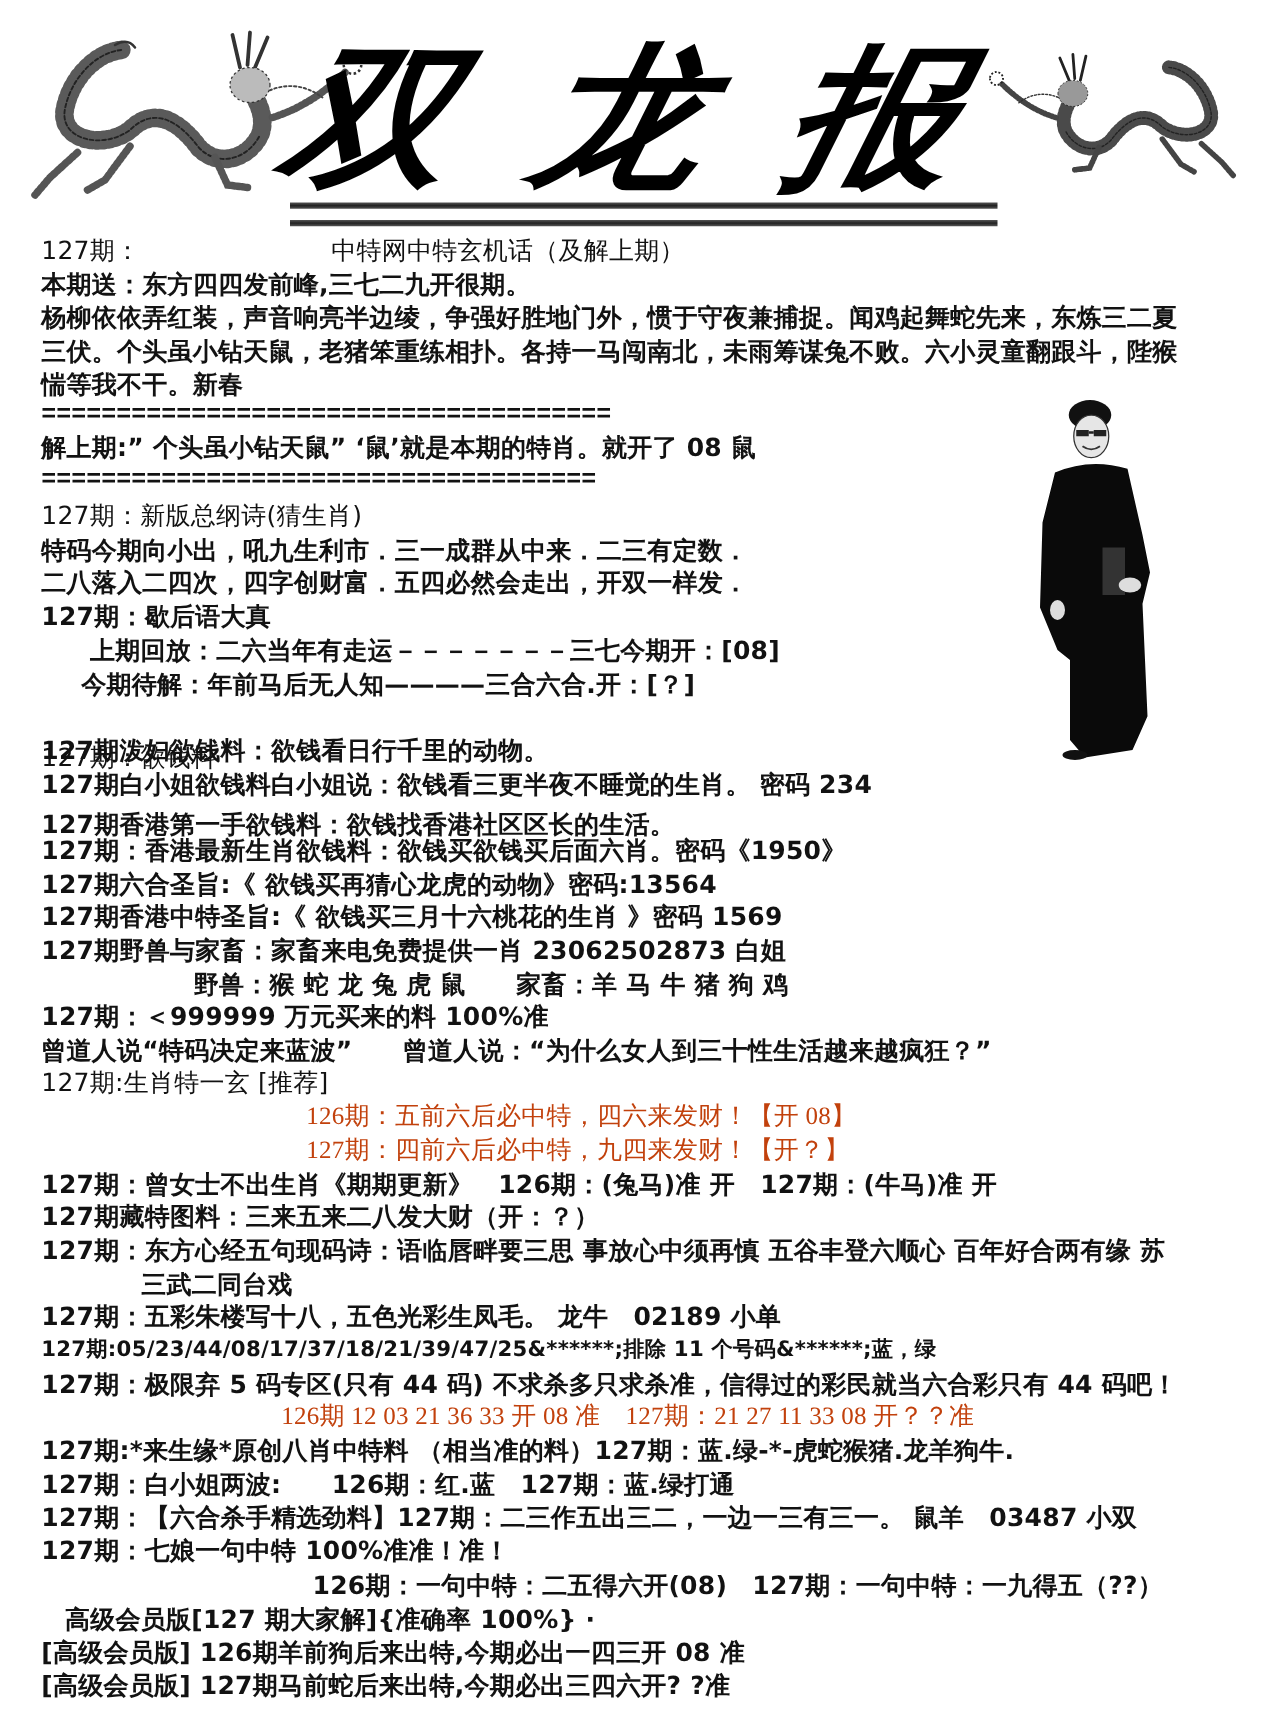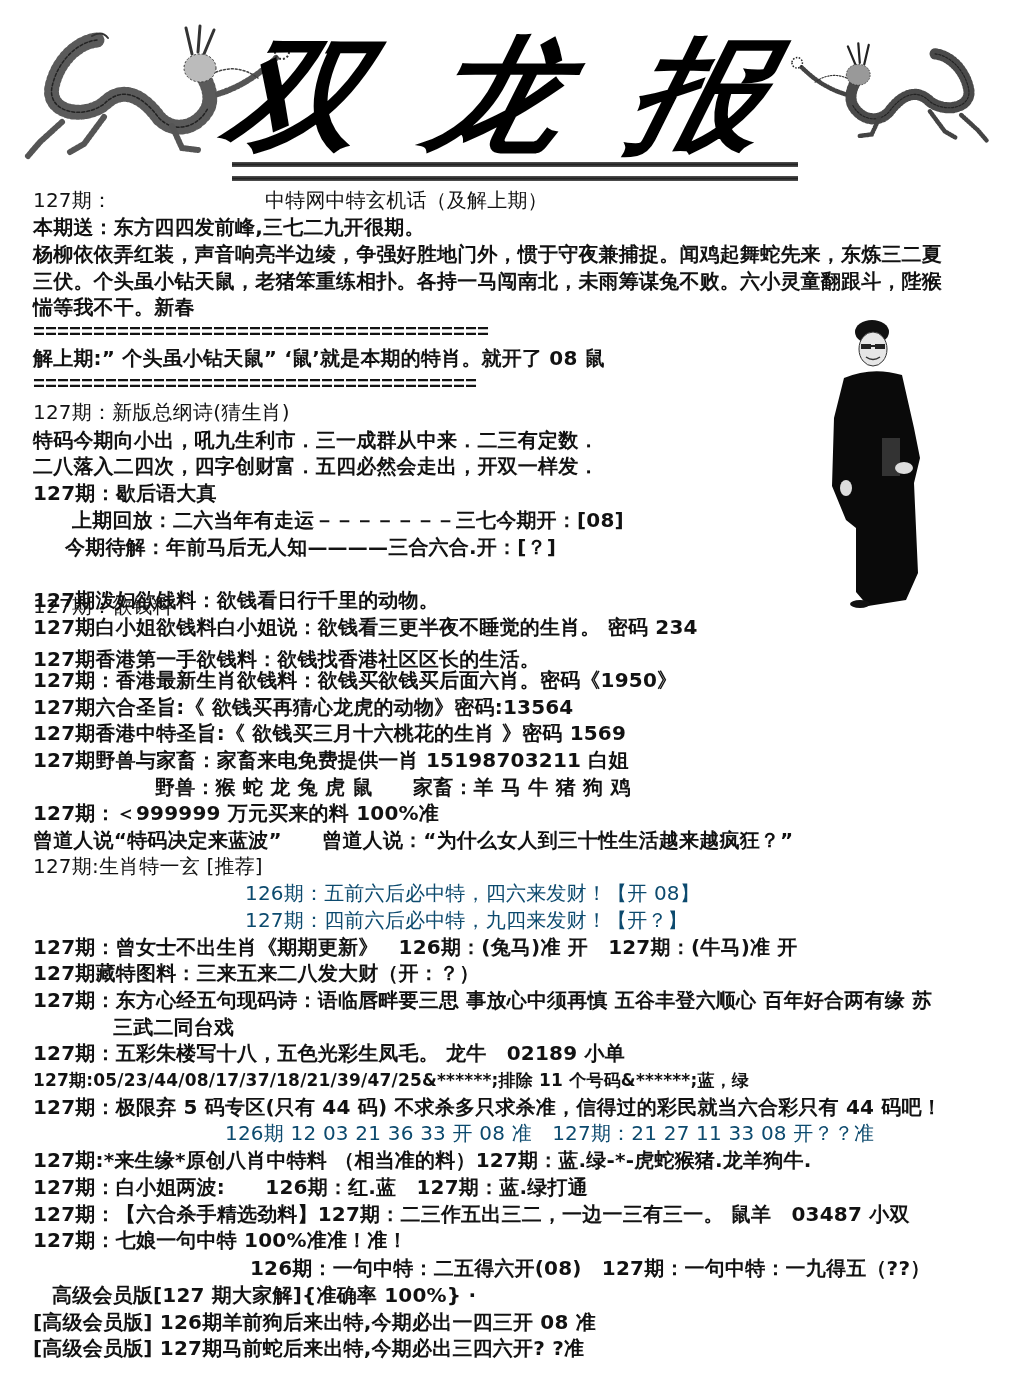--- a/index.html
+++ b/index.html
@@ -1,21 +1,21 @@
 <!DOCTYPE html>
 <html><head>
   <meta charset="utf-8">
   <style>
     body { margin:0; background:#ffffff; }
     .page { position:relative; width:1030px; height:1388px; background:#ffffff; overflow:hidden;
             font-family:"DejaVu Sans", sans-serif; color:#111; }
     .ln { position:absolute; left:33px; font-size:20px; line-height:26px; font-weight:bold;
           color:#121212; white-space:nowrap; letter-spacing:0.2px; }
     .ln.narrow { font-size:17px; }
-    .faded { color:#0c4a6e; font-weight:normal; }
+    .faded { color:#c2410c; font-weight:normal;font-family:Liberation Serif, serif; }
     .sep { font-family:"Liberation Mono", monospace; font-size:20px; font-weight:bold; letter-spacing:0; }
     .masthead-title { position:absolute; left:245px; top:30px; font-size:124px; line-height:130px;
                       font-weight:bold; font-style:italic; letter-spacing:62px; color:#000;
                       transform:scaleX(1.08) skewX(-12deg); transform-origin:left top; white-space:nowrap; }
     .rule { position:absolute; left:232px; width:566px; height:5px;
             background:linear-gradient(#555,#222,#555); }
     .dragon { position:absolute; top:22px; }
     .figure { position:absolute; left:822px; top:318px; }
   </style>
 </head>
@@ -94,21 +94,21 @@
   <div class="ln" style="top:534px; left:65px;">今期待解：年前马后无人知————三合六合.开：[？]</div>
 
   <div class="ln" style="top:560px; font-weight:normal;margin-top:33px;">127期：欲钱料</div>
   <div class="ln" style="top:587px;">127期泼妇欲钱料：欲钱看日行千里的动物。</div>
   <div class="ln" style="top:614px;">127期白小姐欲钱料白小姐说：欲钱看三更半夜不睡觉的生肖。 密码 234</div>
   <div class="ln" style="top:632px;margin-top:14px;">127期香港第一手欲钱料：欲钱找香港社区区长的生活。</div>
   <div class="ln" style="top:667px;">127期：香港最新生肖欲钱料：欲钱买欲钱买后面六肖。密码《1950》</div>
   <div class="ln" style="top:694px;">127期六合圣旨:《 欲钱买再猜心龙虎的动物》密码:13564</div>
   <div class="ln" style="top:720px;">127期香港中特圣旨:《 欲钱买三月十六桃花的生肖 》密码 1569</div>
 
-  <div class="ln" style="top:747px;">127期野兽与家畜：家畜来电免费提供一肖 15198703211 白姐</div>
+  <div class="ln" style="top:747px;">127期野兽与家畜：家畜来电免费提供一肖 23062502873 白姐</div>
   <div class="ln" style="top:774px; left:155px;">野兽：猴 蛇 龙 兔 虎 鼠　　家畜：羊 马 牛 猪 狗 鸡</div>
 
   <div class="ln" style="top:800px;">127期：＜999999 万元买来的料 100%准</div>
   <div class="ln" style="top:827px;">曾道人说“特码决定来蓝波”　　曾道人说：“为什么女人到三十性生活越来越疯狂？”</div>
   <div class="ln" style="top:853px; font-weight:normal;">127期:生肖特一玄 [推荐]</div>
   <div class="ln faded" style="top:880px; left:245px;">126期：五前六后必中特，四六来发财！【开 08】</div>
   <div class="ln faded" style="top:907px; left:245px;">127期：四前六后必中特，九四来发财！【开？】</div>
   <div class="ln" style="top:934px;">127期：曾女士不出生肖《期期更新》　126期：(兔马)准 开　127期：(牛马)准 开</div>
   <div class="ln" style="top:960px;">127期藏特图料：三来五来二八发大财（开：？）</div>
   <div class="ln" style="top:987px;">127期：东方心经五句现码诗：语临唇畔要三思 事放心中须再慎 五谷丰登六顺心 百年好合两有缘 苏</div>

